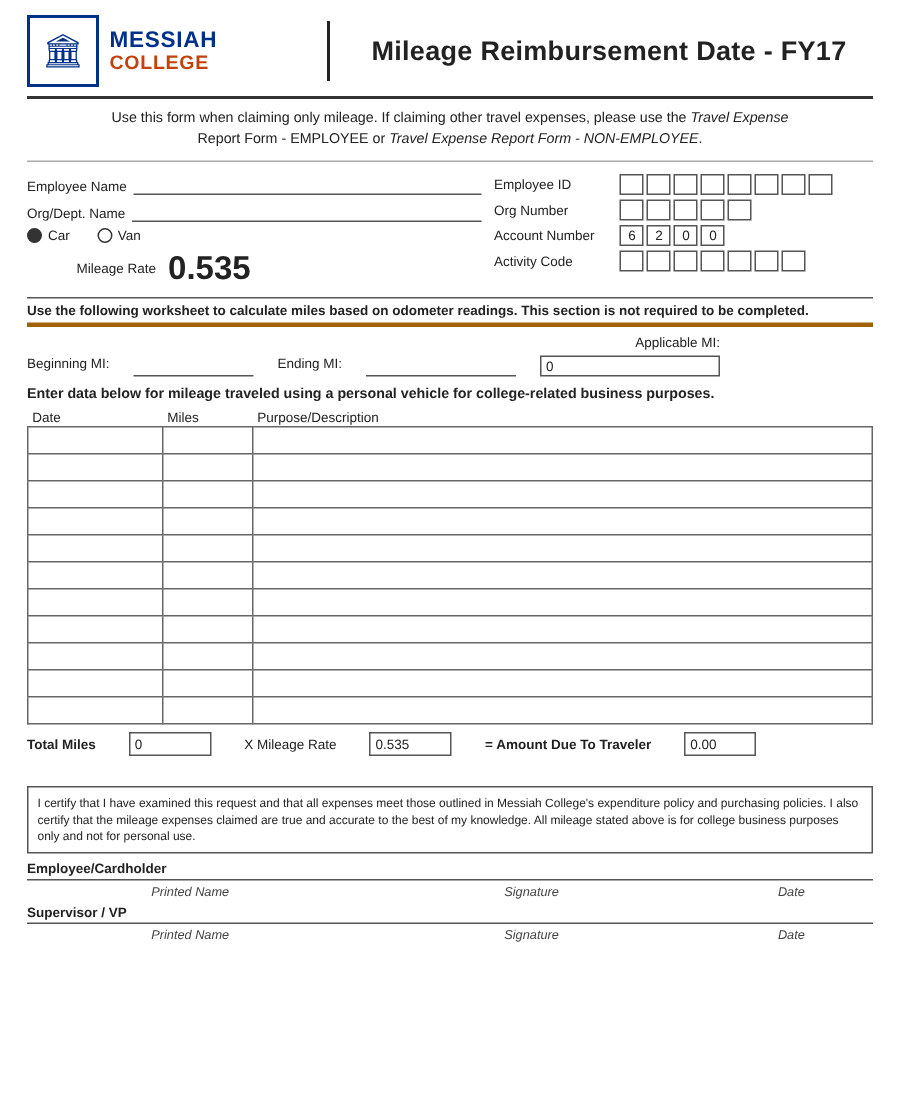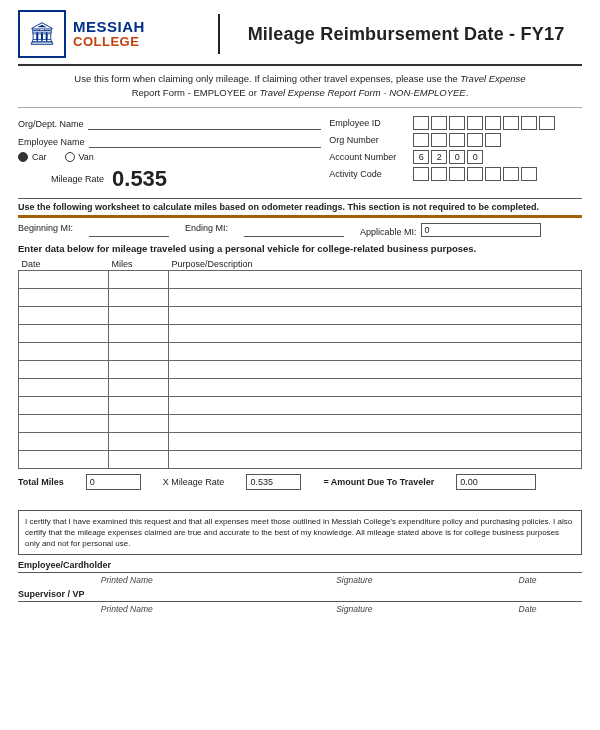--- a/index.html
+++ b/index.html
@@ -210,20 +210,21 @@
       border-bottom: 1px solid #555;
       min-height: 14px;
     }
     .worksheet-underline.wide {
       width: 100px;
     }
     .applicable-mi {
       display: flex;
       align-items: flex-end;
       gap: 4px;
+      flex-direction: column;
     }
     .applicable-box {
       width: 120px;
       border: 1px solid #555;
       min-height: 14px;
       padding: 1px 3px;
       font-size: 9px;
       display: flex;
       align-items: center;
     }
@@ -269,21 +270,21 @@
       height: 16px;
       display: inline-flex;
       align-items: center;
       padding: 0 3px;
       font-size: 9px;
     }
     .totals-x { font-size: 9px; }
     .totals-equals { font-weight: bold; font-size: 9px; }
     .amount-box {
       border: 1px solid #555;
-      width: 80px;
+      width: 48px;
       height: 16px;
       display: inline-flex;
       align-items: center;
       padding: 0 3px;
       font-size: 9px;
     }
     
     .cert-box {
       border: 1px solid #555;
       padding: 5px 6px;
@@ -344,25 +345,25 @@
     <em>Travel Expense</em><br>
     <span>Report Form - EMPLOYEE</span>
     <span>or</span>
     <em>Travel Expense Report Form - NON-EMPLOYEE</em><span>.</span>
   </div>
 
   <div class="two-col">
 
     <div class="left-col">
       <div class="field-row">
+        <span class="field-label">Employee Name</span>
+        <div class="field-underline"></div>
+      </div>
+      <div class="field-row">
         <span class="field-label">Org/Dept. Name</span>
-        <div class="field-underline"></div>
-      </div>
-      <div class="field-row">
-        <span class="field-label">Employee Name</span>
         <div class="field-underline"></div>
       </div>
       <div class="radio-row">
         <div class="radio-item">
           <span class="radio-circle selected"></span>
           <span>Car</span>
         </div>
         <div class="radio-item">
           <span class="radio-circle"></span>
           <span>Van</span>

